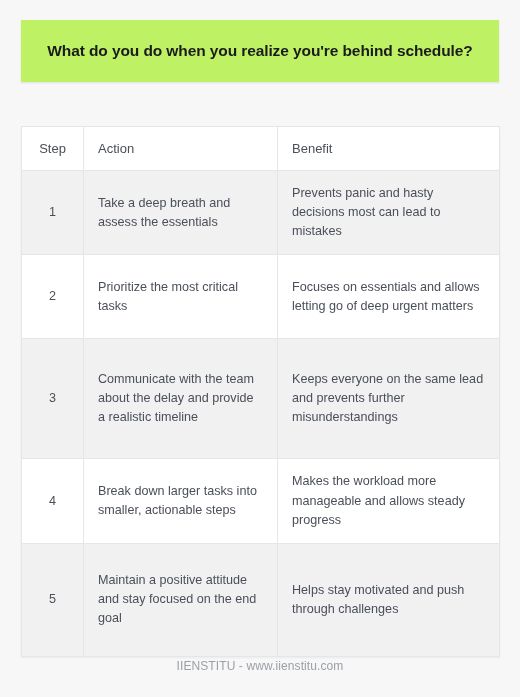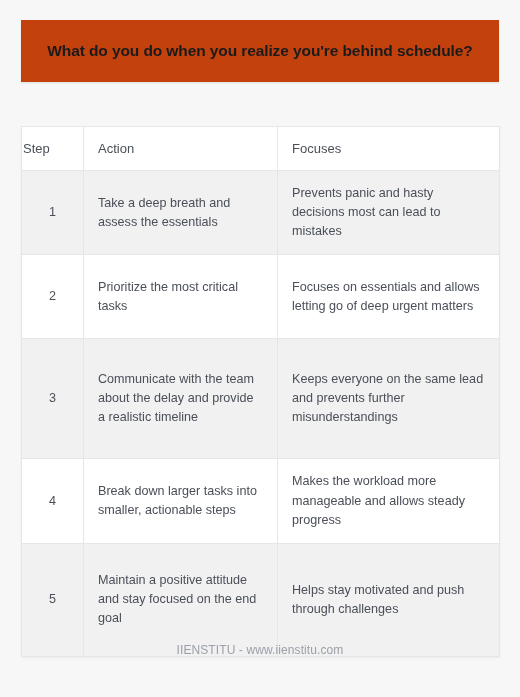--- a/index.html
+++ b/index.html
@@ -22,21 +22,21 @@
     box-sizing: border-box;
   }
 
   
   .title-banner {
     position: absolute;
     left: 21px;
     top: 20px;
     width: 478px;
     height: 62px;
-    background: #c2410c;
+    background: #bef264;
     box-sizing: border-box;
     display: flex;
     align-items: center;
     justify-content: center;
     padding: 0 26px;
     box-shadow: 0 1px 2px rgba(0,0,0,0.10);
   }
   .title-text {
     font-size: 15.5px;
     font-weight: bold;
@@ -75,21 +75,21 @@
   }
 
   table.steps-table thead th {
     background: #ffffff;
     height: 44px;
     font-weight: normal;
     font-size: 13px;
     color: #4a4f58;
   }
   th.th-step {
-    text-align: left;
+    text-align: center;
   }
   th.th-action, th.th-benefit {
     text-align: left;
     padding-left: 14px;
   }
 
   tbody tr.row-odd td {
     background: #f1f1f2;
   }
   tbody tr.row-even td {
@@ -108,21 +108,21 @@
 
   
   tr.h3 td { height: 84px; }
   tr.h4 td { height: 120px; }
   tr.h5 td { height: 113px; }
 
   
   .footer {
     position: absolute;
     left: 0;
-    top: 640px;
+    top: 656px;
     width: 520px;
     text-align: center;
   }
   .footer-text {
     font-size: 12px;
     color: #9aa0a8;
     letter-spacing: 0.1px;
   }
 </style>
 </head>
@@ -138,21 +138,21 @@
     <table class="steps-table">
       <colgroup>
         <col class="c-step">
         <col class="c-action">
         <col class="c-benefit">
       </colgroup>
       <thead>
         <tr>
           <th class="th-step">Step</th>
           <th class="th-action">Action</th>
-          <th class="th-benefit">Focuses</th>
+          <th class="th-benefit">Benefit</th>
         </tr>
       </thead>
       <tbody>
         <tr class="row-odd h3">
           <td class="cell-step">1</td>
           <td class="cell-action">Take a deep breath and assess the essentials</td>
           <td class="cell-benefit">Prevents panic and hasty decisions most can lead to mistakes</td>
         </tr>
         <tr class="row-even h3">
           <td class="cell-step">2</td>

